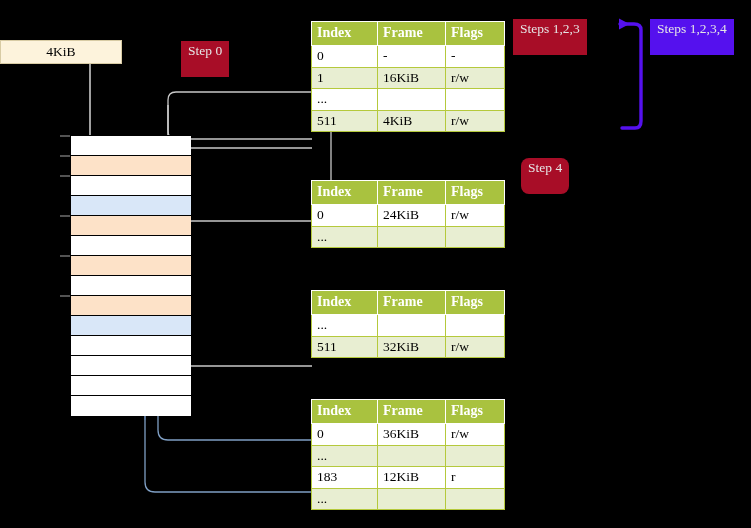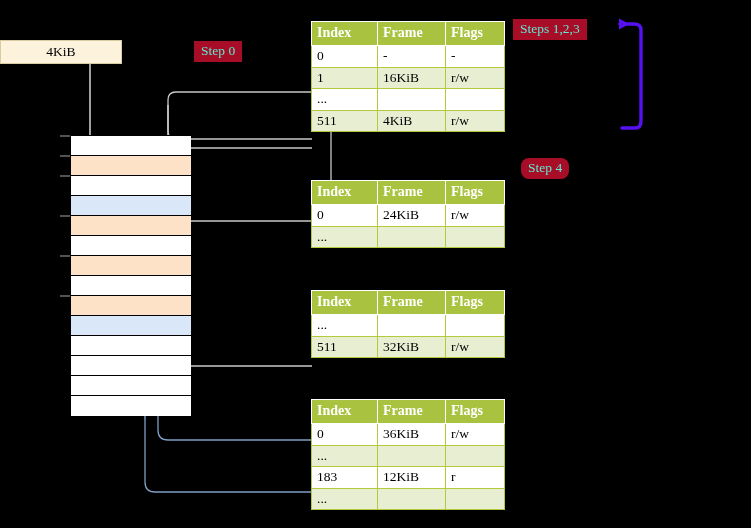--- a/index.html
+++ b/index.html
@@ -62,23 +62,23 @@
   .pt td.hl {
     background: #ffff99;
   }
   .col-index { width: 55px; }
   .col-frame { width: 57px; }
   .col-flags { width: 48px; }
 
   
   .badge {
     position: absolute;
-    color: #5eead4;
+    color: #e5e5e5;
     font-size: 13.5px;
-    padding: 2px 7px 3px 7px;
+    padding: 2px 7px 18px 7px;
     white-space: nowrap;
     line-height: 1.15;
   }
   .badge-red { background: #a80d27; }
   .badge-blue { background: #5511ee; }
 
   
   .kib-box {
     position: absolute;
     background: #fdf3dc;
@@ -184,24 +184,25 @@
     <div class="mem-row r-orange" style="top:160px"></div>
     <div class="mem-row r-blue" style="top:180px"></div>
     <div class="mem-row r-white" style="top:200px"></div>
     <div class="mem-row r-white" style="top:220px"></div>
     <div class="mem-row r-white" style="top:240px"></div>
     <div class="mem-row r-white last" style="top:260px"></div>
   </div>
 
   <div class="kib-box" style="left:0px; top:40px; width:120px; height:22px; line-height:22px;">4KiB</div>
 
-  <div class="badge badge-red" style="left:194px; top:41px;">Step 0</div>
+  <div class="badge badge-red" style="left:181px; top:41px;">Step 0</div>
 
   <div class="badge badge-red" style="left:513px; top:19px;">Steps 1,2,3</div>
 
+  <div class="badge badge-blue" style="left:650px; top:19px;">Steps 1,2,3,4</div>
 
   <div class="badge badge-red" style="left:521px; top:158px;border-radius:8px;">Step 4</div>
 
   <table class="pt" style="left:311px; top:21px;">
     <thead>
       <tr>
         <th class="col-index">Index</th>
         <th class="col-frame">Frame</th>
         <th class="col-flags">Flags</th>
       </tr>

